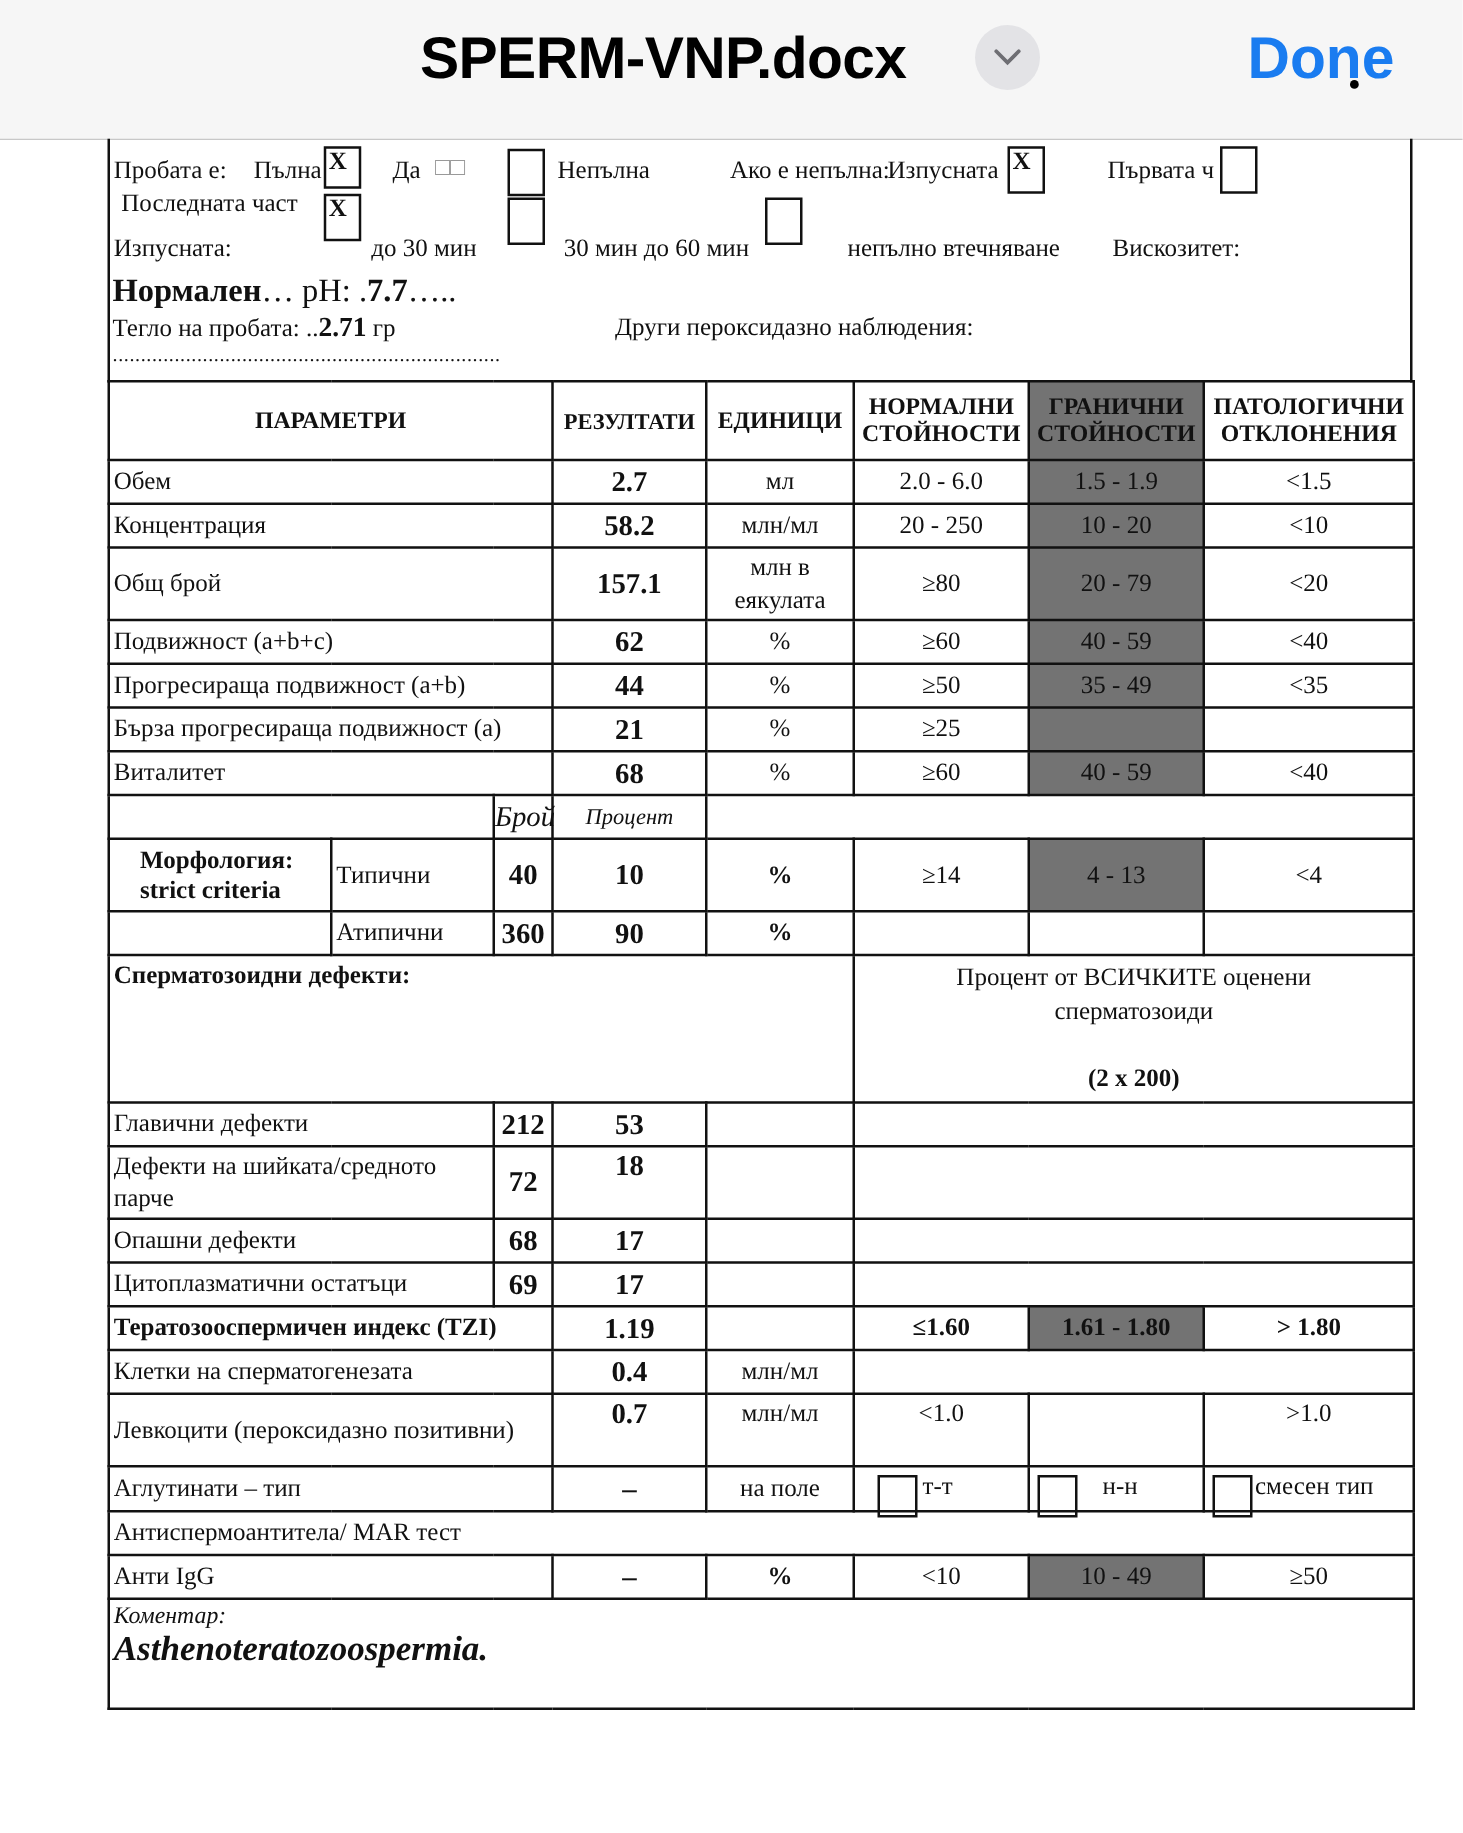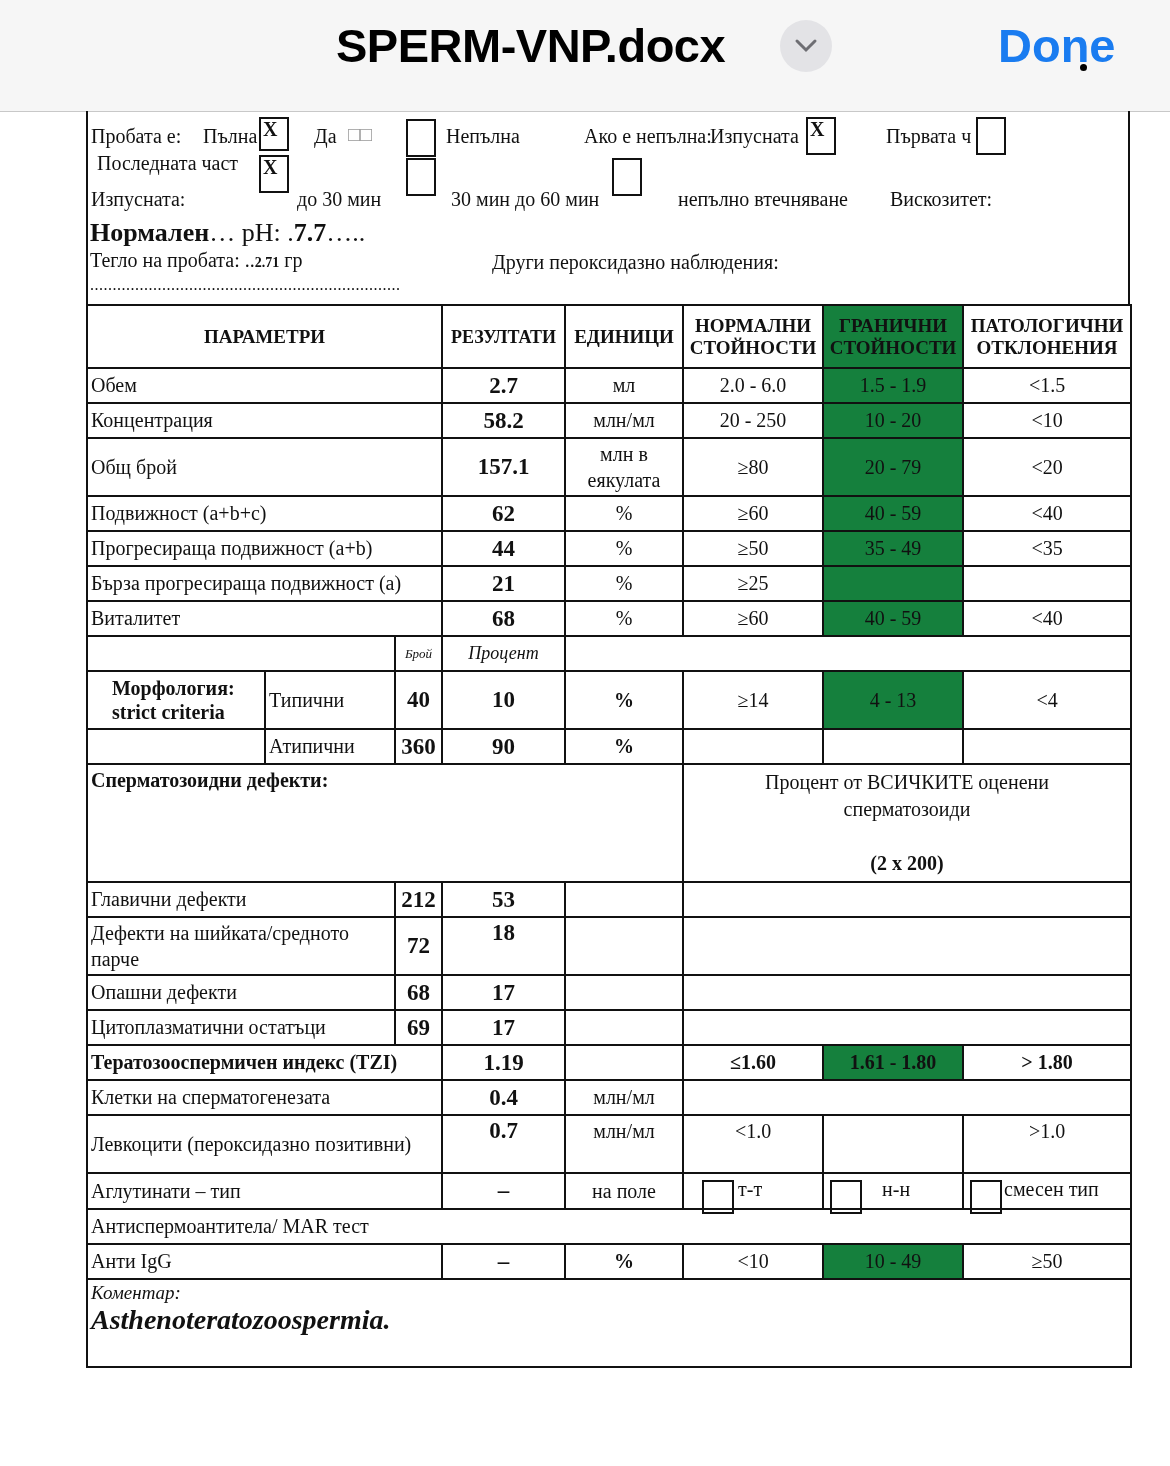--- a/index.html
+++ b/index.html
@@ -20,21 +20,21 @@
 
   .t { position:absolute; font-size:20px; white-space:nowrap; }
   .b { font-weight:bold; }
   .cb { position:absolute; width:30px; height:34px; border:2px solid #111; box-sizing:border-box;
         font-weight:bold; font-size:20px; line-height:20px; padding-left:2px; }
 
   table.grid { position:absolute; left:86px; top:304px; width:1044px; border-collapse:collapse;
                table-layout:fixed; font-size:20px; }
   table.grid td { border:2.5px solid #111; padding:0 3px; vertical-align:middle; height:33px; }
   .c { text-align:center; }
-  .gray { background:#15803d; }
+  .gray { background:#737373; }
   .hdr { font-weight:bold; font-size:19px; text-align:center; line-height:22px; }
   .res { font-weight:bold; font-size:23px; text-align:center; }
   .ital { font-style:italic; }
   .sm-cb { display:inline-block; width:32px; height:34px; border:2px solid #111; box-sizing:border-box;
            vertical-align:middle; margin-right:4px; margin-left:18px; position:relative; top:6px; }
   .diag { font-style:italic; font-weight:bold; font-size:28px; }
 </style>
 </head>
 <body>
 
@@ -72,21 +72,21 @@
   <div class="cb" style="left:612px;top:158px;height:38px;"></div>
 
   <span class="t" style="left:91px;top:188px;">Изпусната:</span>
   <span class="t" style="left:297px;top:188px;">до 30 мин</span>
   <span class="t" style="left:451px;top:188px;">30 мин до 60 мин</span>
   <span class="t" style="left:678px;top:188px;">непълно втечняване</span>
   <span class="t" style="left:890px;top:188px;">Вискозитет:</span>
 
   <span class="t" style="left:90px;top:218px;font-size:26px;"><span class="b">Нормален</span><span>… pH: .</span><span class="b">7.7</span><span>…..</span></span>
 
-  <span class="t" style="left:90px;top:249px;"><span>Тегло на пробата: ..</span><span class="b" style="font-size:14px;">2.71</span><span> гр</span></span>
+  <span class="t" style="left:90px;top:249px;"><span>Тегло на пробата: ..</span><span class="b" style="font-size:22px;">2.71</span><span> гр</span></span>
   <span class="t" style="left:492px;top:251px;">Други пероксидазно наблюдения:</span>
   <span class="t" style="left:90px;top:276px;font-size:16px;letter-spacing:0.5px;">.....................................................................</span>
 </div>
 
 <table class="grid">
   <colgroup>
     <col style="width:178px">
       <col style="width:130px">
       <col style="width:47px">
       <col style="width:123px">
@@ -157,21 +157,21 @@
     <td colspan="3">Виталитет</td>
     <td class="res">68</td>
     <td class="c">%</td>
     <td class="c">≥60</td>
     <td class="c gray">40 - 59</td>
     <td class="c">&lt;40</td>
   </tr>
 
   <tr>
     <td colspan="2"></td>
-    <td class="c ital" style="font-size:13px;padding:0;">Брой</td>
+    <td class="c ital" style="font-size:23px;padding:0;">Брой</td>
     <td class="c ital" style="font-size:18px;">Процент</td>
     <td colspan="4"></td>
   </tr>
   <tr style="height:58px;">
     <td class="b" style="line-height:24px;padding-left:24px;">Морфология: strict criteria</td>
     <td>Типични</td>
     <td class="res" style="padding:0;">40</td>
     <td class="res">10</td>
     <td class="c b">%</td>
     <td class="c">≥14</td>

